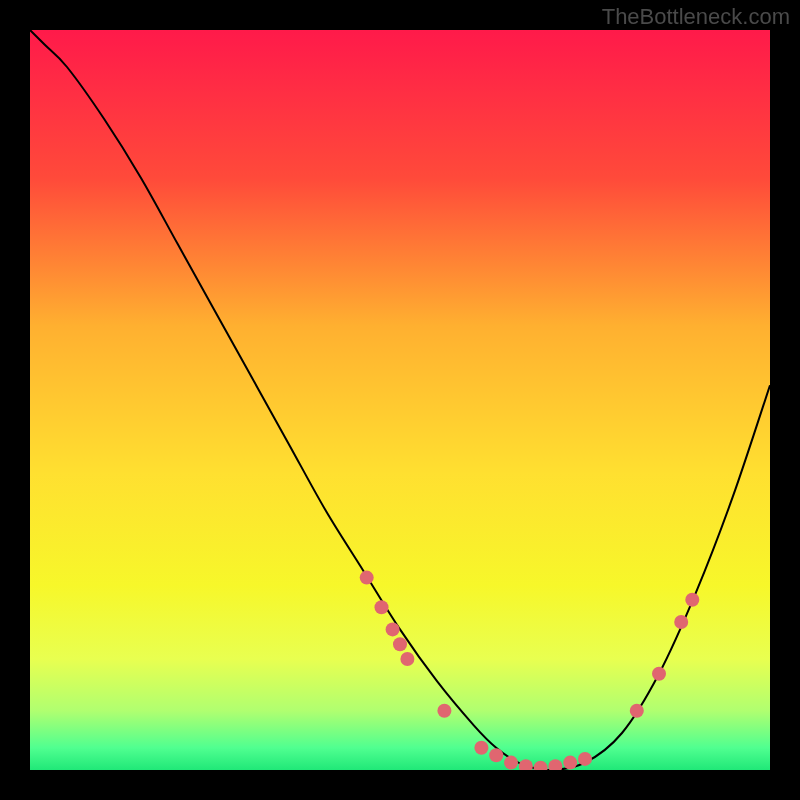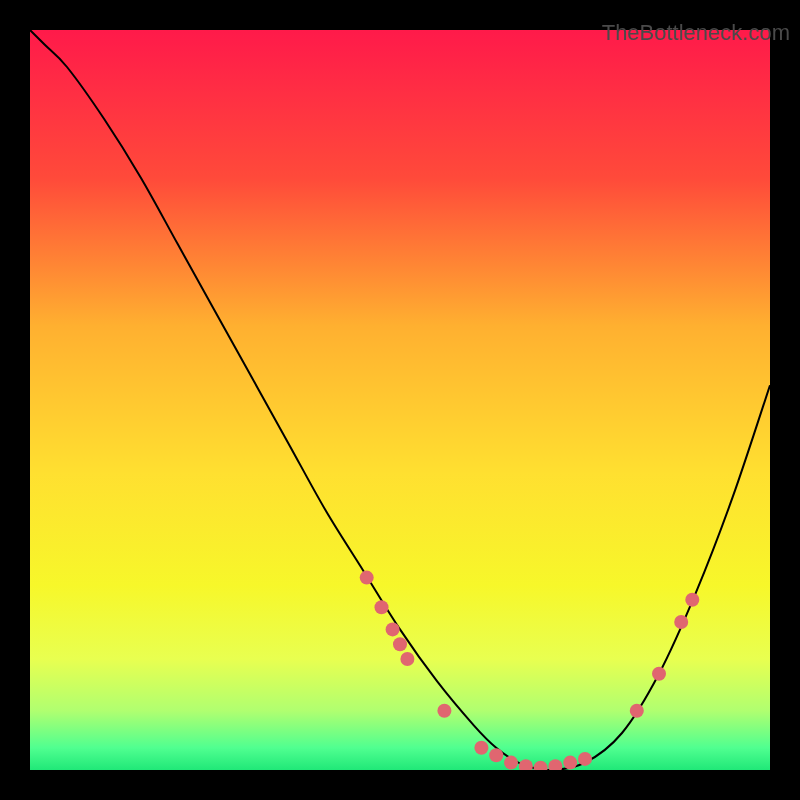--- a/index.html
+++ b/index.html
@@ -1,17 +1,17 @@
 <!DOCTYPE html>
 <html><head>
 <meta charset="utf-8">
 <style>
   * { margin: 0; padding: 0; box-sizing: border-box; }
   body { width: 800px; height: 800px; background: #000; position: relative; font-family: Arial, sans-serif; }
-  .watermark { position: absolute; top: 20px; right: 10px; color: #4a4a4a; font-size: 22px; font-weight: 500; z-index: 10; }
+  .watermark { position: absolute; top: 4px; right: 10px; color: #4a4a4a; font-size: 22px; font-weight: 500; z-index: 10; }
   .chart-area { position: absolute; left: 30px; top: 30px; width: 740px; height: 740px; }
   .gradient-bg { position: absolute; left: 0; top: 0; width: 100%; height: 100%; }
   .curve-layer { position: absolute; left: 0; top: 0; width: 100%; height: 100%; }
 </style>
 </head>
 <body>
 
 <div class="watermark">TheBottleneck.com</div>
 
 <div class="chart-area">

